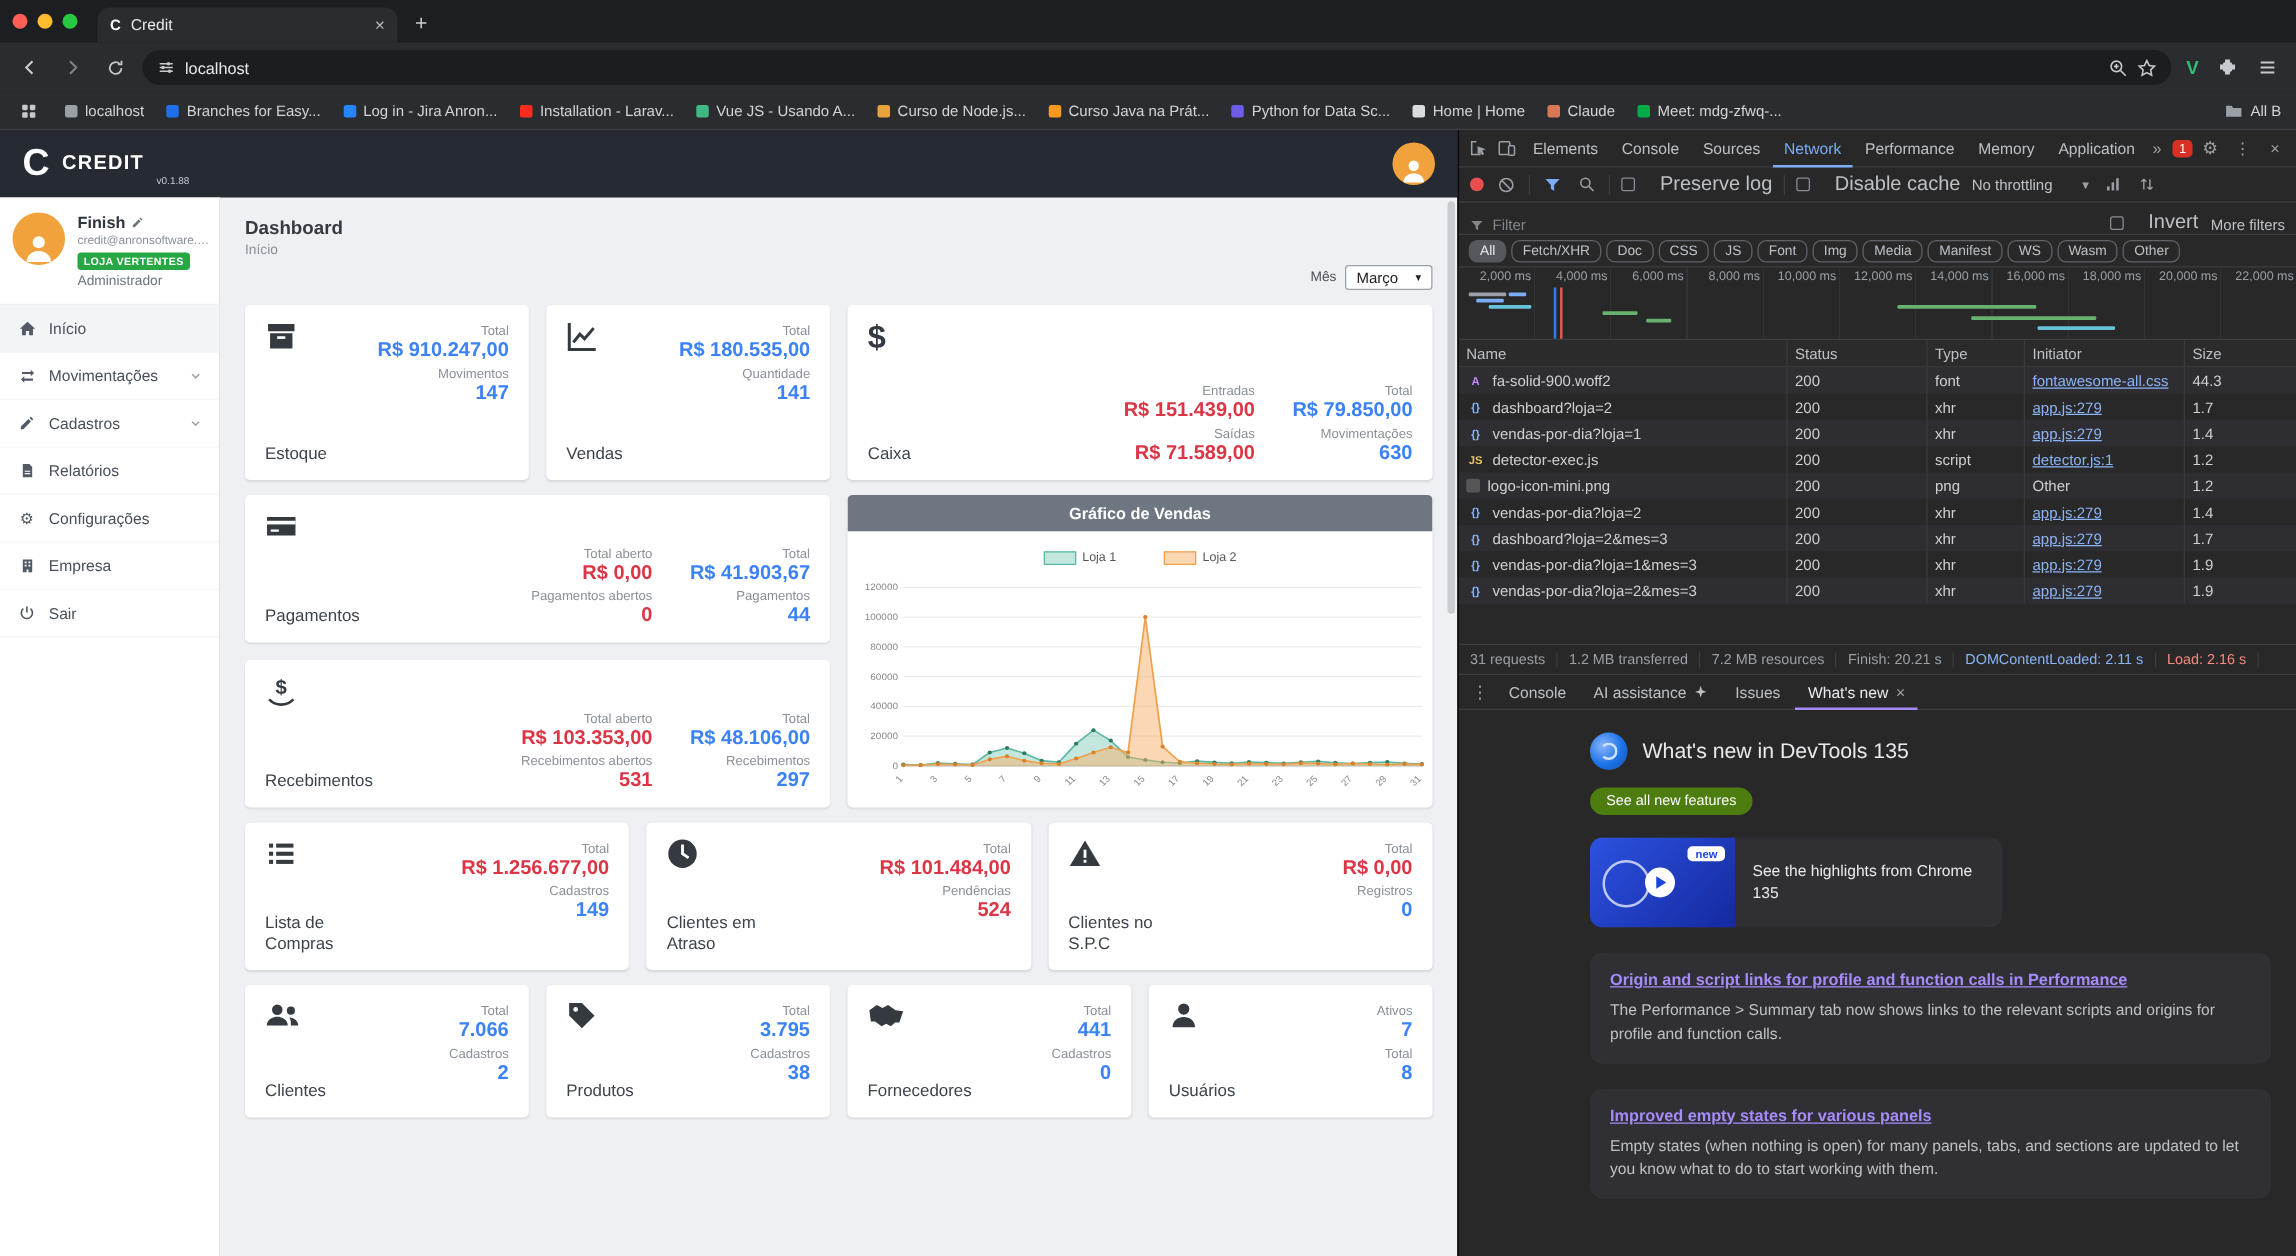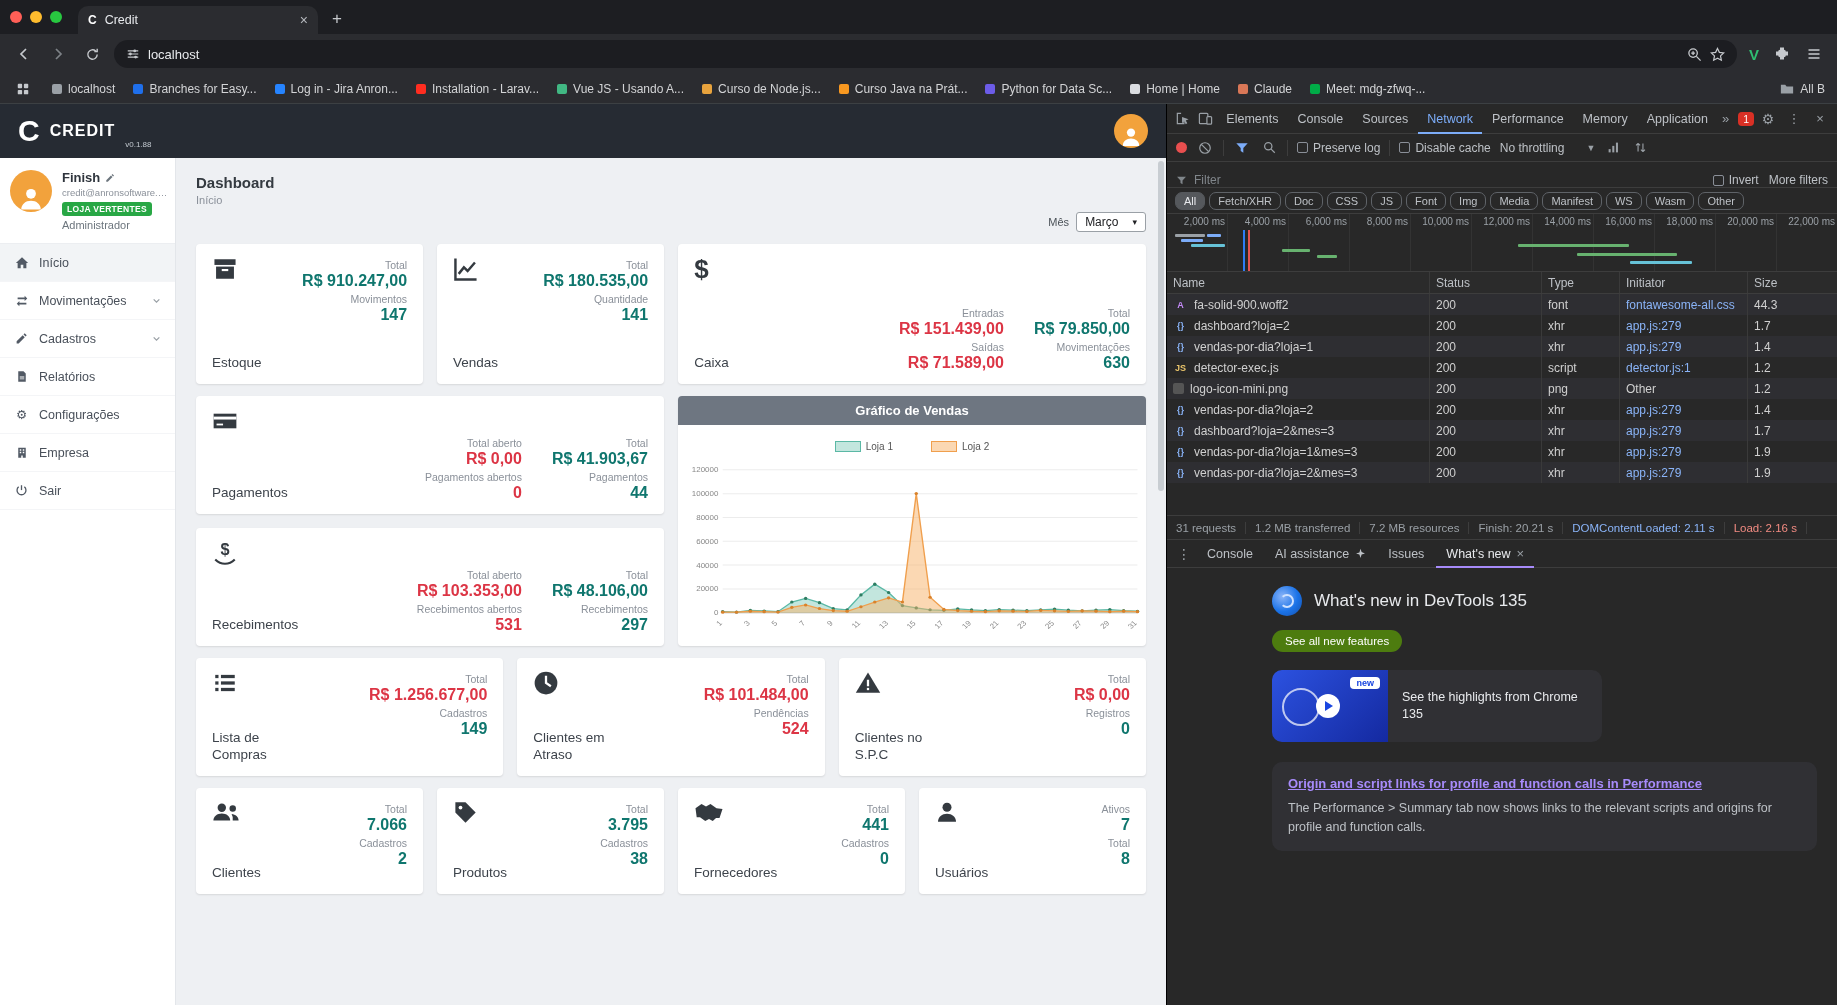--- a/index.html
+++ b/index.html
@@ -66,21 +66,21 @@
   .g3 .card{height:118px}
   .g4 .card{height:106px}
   .card-left{display:flex;flex-direction:column;justify-content:space-between;flex:none}
   .c-icon{color:#343a40}
   .c-title{font-size:13.5px;color:#3d434b;line-height:1.25;max-width:95px}
   .c-stats{display:flex;flex-direction:column;align-items:flex-end;justify-content:flex-start}
   .c-stats.two-col{flex-direction:row;gap:30px}
   .stat-col{display:flex;flex-direction:column;align-items:flex-end;justify-content:center}
   .s-label{font-size:10.5px;color:#8a9099;margin-top:3px}
   .s-val{font-size:16px;font-weight:bold;line-height:1.2}
-  .pos{color:#0f766e}.neg{color:#dc3545}
+  .pos{color:#3b82f6}.neg{color:#dc3545}
   .dollar-glyph{font-size:26px;font-weight:bold;line-height:1}
   
   .chart-card{padding:0;display:flex;flex-direction:column;overflow:hidden;height:250px}
   .chart-head{background:#6e7681;color:#fff;text-align:center;font-size:13px;font-weight:bold;padding:7px 0}
   .legend{display:flex;justify-content:center;gap:38px;padding:8px 0 0;font-size:10px;color:#555}
   .lg-item{display:flex;align-items:center;gap:5px}
   .lg-swatch{width:26px;height:11px;border:1px solid #999;display:inline-block}
   #sales-chart{width:100%;flex:1;margin-top:2px}
   .app-sb{position:absolute;top:3px;right:2px;width:6px;height:330px;background:#c8cdd2;border-radius:3px}
   
@@ -89,21 +89,21 @@
   .dt-ico{width:26px;height:26px;display:flex;align-items:center;justify-content:center;color:#9aa0a6}
   .dt-tab{padding:0 9px;height:30px;display:flex;align-items:center;color:#bdc1c6;font-size:12.5px;white-space:nowrap}
   .dt-tab.active{color:#7cacf8;box-shadow:inset 0 -2px 0 #7cacf8}
   .dt-more{color:#9aa0a6;padding:0 4px;font-size:13px}
   .dt-badge{background:#d93025;color:#fff;font-size:10.5px;border-radius:4px;padding:1px 5px;margin-left:4px}
   .dt-right{margin-left:auto;display:flex;align-items:center}
   .gear{font-size:14px}
   .net-toolbar{height:28px;display:flex;align-items:center;gap:9px;padding:0 9px;border-bottom:1px solid #3d3d3d;flex:none}
   .rec-dot{width:11px;height:11px;border-radius:50%;background:#e94f4f}
   .vsep{width:1px;height:16px;background:#3d3d3d}
-  .cbrow{display:flex;align-items:center;gap:5px;font-size:12px;color:#bdc1c6;white-space:nowrap}
+  .cbrow{display:flex;align-items:center;gap:20px;font-size:16px;color:#bdc1c6;white-space:nowrap}
   .cb{width:11px;height:11px;border:1px solid #8a8f98;border-radius:2px;background:transparent;flex:none}
   .ddown{display:flex;align-items:center;gap:22px;font-size:12px;color:#bdc1c6;white-space:nowrap}
   .caret{color:#9aa0a6;font-size:9px}
   .filter-row{height:26px;display:flex;align-items:flex-end;gap:10px;padding:0 9px;border-bottom:1px solid #3d3d3d;flex:none}
   .filter-box{flex:1;display:flex;align-items:center;gap:7px;color:#80868b;font-size:12px}
   .morefil{color:#bdc1c6;font-size:12px;white-space:nowrap}
   .chips-row{height:26px;display:flex;align-items:center;gap:4px;padding:0 8px;border-bottom:1px solid #3d3d3d;overflow:hidden;flex:none}
   .chip{padding:2px 8px;border-radius:7px;font-size:11px;color:#bdc1c6;border:1px solid #5f6368;white-space:nowrap}
   .chip.sel{background:#55585c;border-color:#55585c;color:#e8eaed}
   .timeline{height:58px;border-bottom:1px solid #3d3d3d;position:relative;overflow:hidden;flex:none;
@@ -114,21 +114,21 @@
   .wb{position:absolute;height:3px;border-radius:1px}
   .wb.gr{background:#67b26f}.wb.te{background:#66c2d7}.wb.bl{background:#7cacf8}.wb.gy{background:#9aa0a6}
   .vline{position:absolute;top:0;bottom:0;width:1.5px}
   .net-table{flex:1;min-height:0;display:flex;flex-direction:column;font-size:12px;overflow:hidden}
   .nt-head{display:flex;height:22px;background:#2b2b2b;border-bottom:1px solid #3d3d3d;color:#bdc1c6;flex:none}
   .nt-cell{padding:0 6px;display:flex;align-items:center;overflow:hidden;white-space:nowrap;height:100%}
   .nt-cell+.nt-cell{border-left:1px solid #3a3a3a}
   .cw-name{width:262px;flex:none}.cw-status{width:112px;flex:none}.cw-type{width:78px;flex:none}.cw-init{width:128px;flex:none}.cw-size{flex:1;min-width:0}
   .nt-row{display:flex;height:21px;color:#d0d0d0;flex:none}
   .nt-row:nth-child(even){background:#2e2e32}
-  .ilink{color:#8ab4f8;}
+  .ilink{color:#8ab4f8;text-decoration:underline}
   .fico{width:15px;height:14px;margin-right:6px;display:inline-flex;align-items:center;justify-content:center;font-size:9px;font-weight:bold;flex:none}
   .fico.font{color:#c58af9}.fico.xhr{color:#8ab4f8}.fico.script{color:#e9c46a}
   .fico.img{background:#555;border-radius:2px;width:11px;height:11px}
   .summary{height:24px;display:flex;align-items:center;border-top:1px solid #3d3d3d;color:#9aa0a6;font-size:11.5px;flex:none;overflow:hidden}
   .sm{padding:0 9px;border-right:1px solid #3d3d3d;white-space:nowrap}
   .sm.dcl{color:#8ab4f8}.sm.load{color:#f28b82}
   
   .drawer{flex:0 0 466px;display:flex;flex-direction:column;border-top:1px solid #3d3d3d;min-height:0}
   .drawer-tabs{height:28px;display:flex;align-items:center;border-bottom:1px solid #3d3d3d;padding:0 6px;gap:2px;flex:none}
   .drw-tab{padding:0 10px;height:28px;display:flex;align-items:center;gap:6px;color:#bdc1c6;font-size:12.5px}
@@ -1051,16 +1051,20 @@
           <div class="vthumb">
             <span class="vnew">new</span>
             <span class="vplay"></span>
           </div>
           <span class="vcap">See the highlights from Chrome 135</span>
         </div>
         <div class="wn-section">
           <span class="wn-link">Origin and script links for profile and function calls in Performance</span>
           <div class="wn-body">The Performance &gt; Summary tab now shows links to the relevant scripts and origins for profile and function calls.</div>
         </div>
+        <div class="wn-section">
+          <span class="wn-link">Improved empty states for various panels</span>
+          <div class="wn-body">Empty states (when nothing is open) for many panels, tabs, and sections are updated to let you know what to do to start working with them.</div>
+        </div>
       </div>
     </div>
   </div>
 </div>
 
 </body></html>

